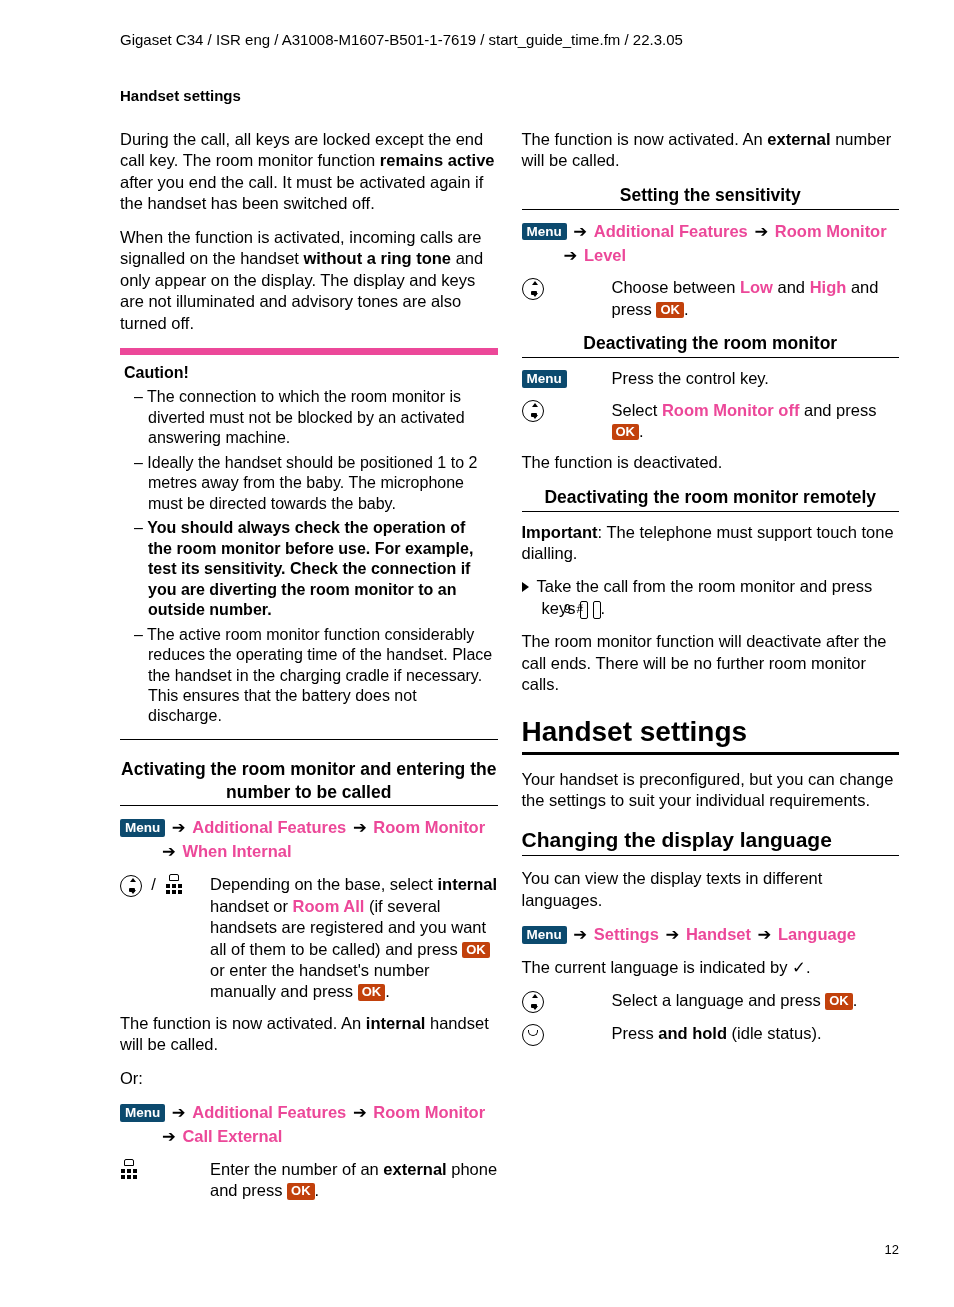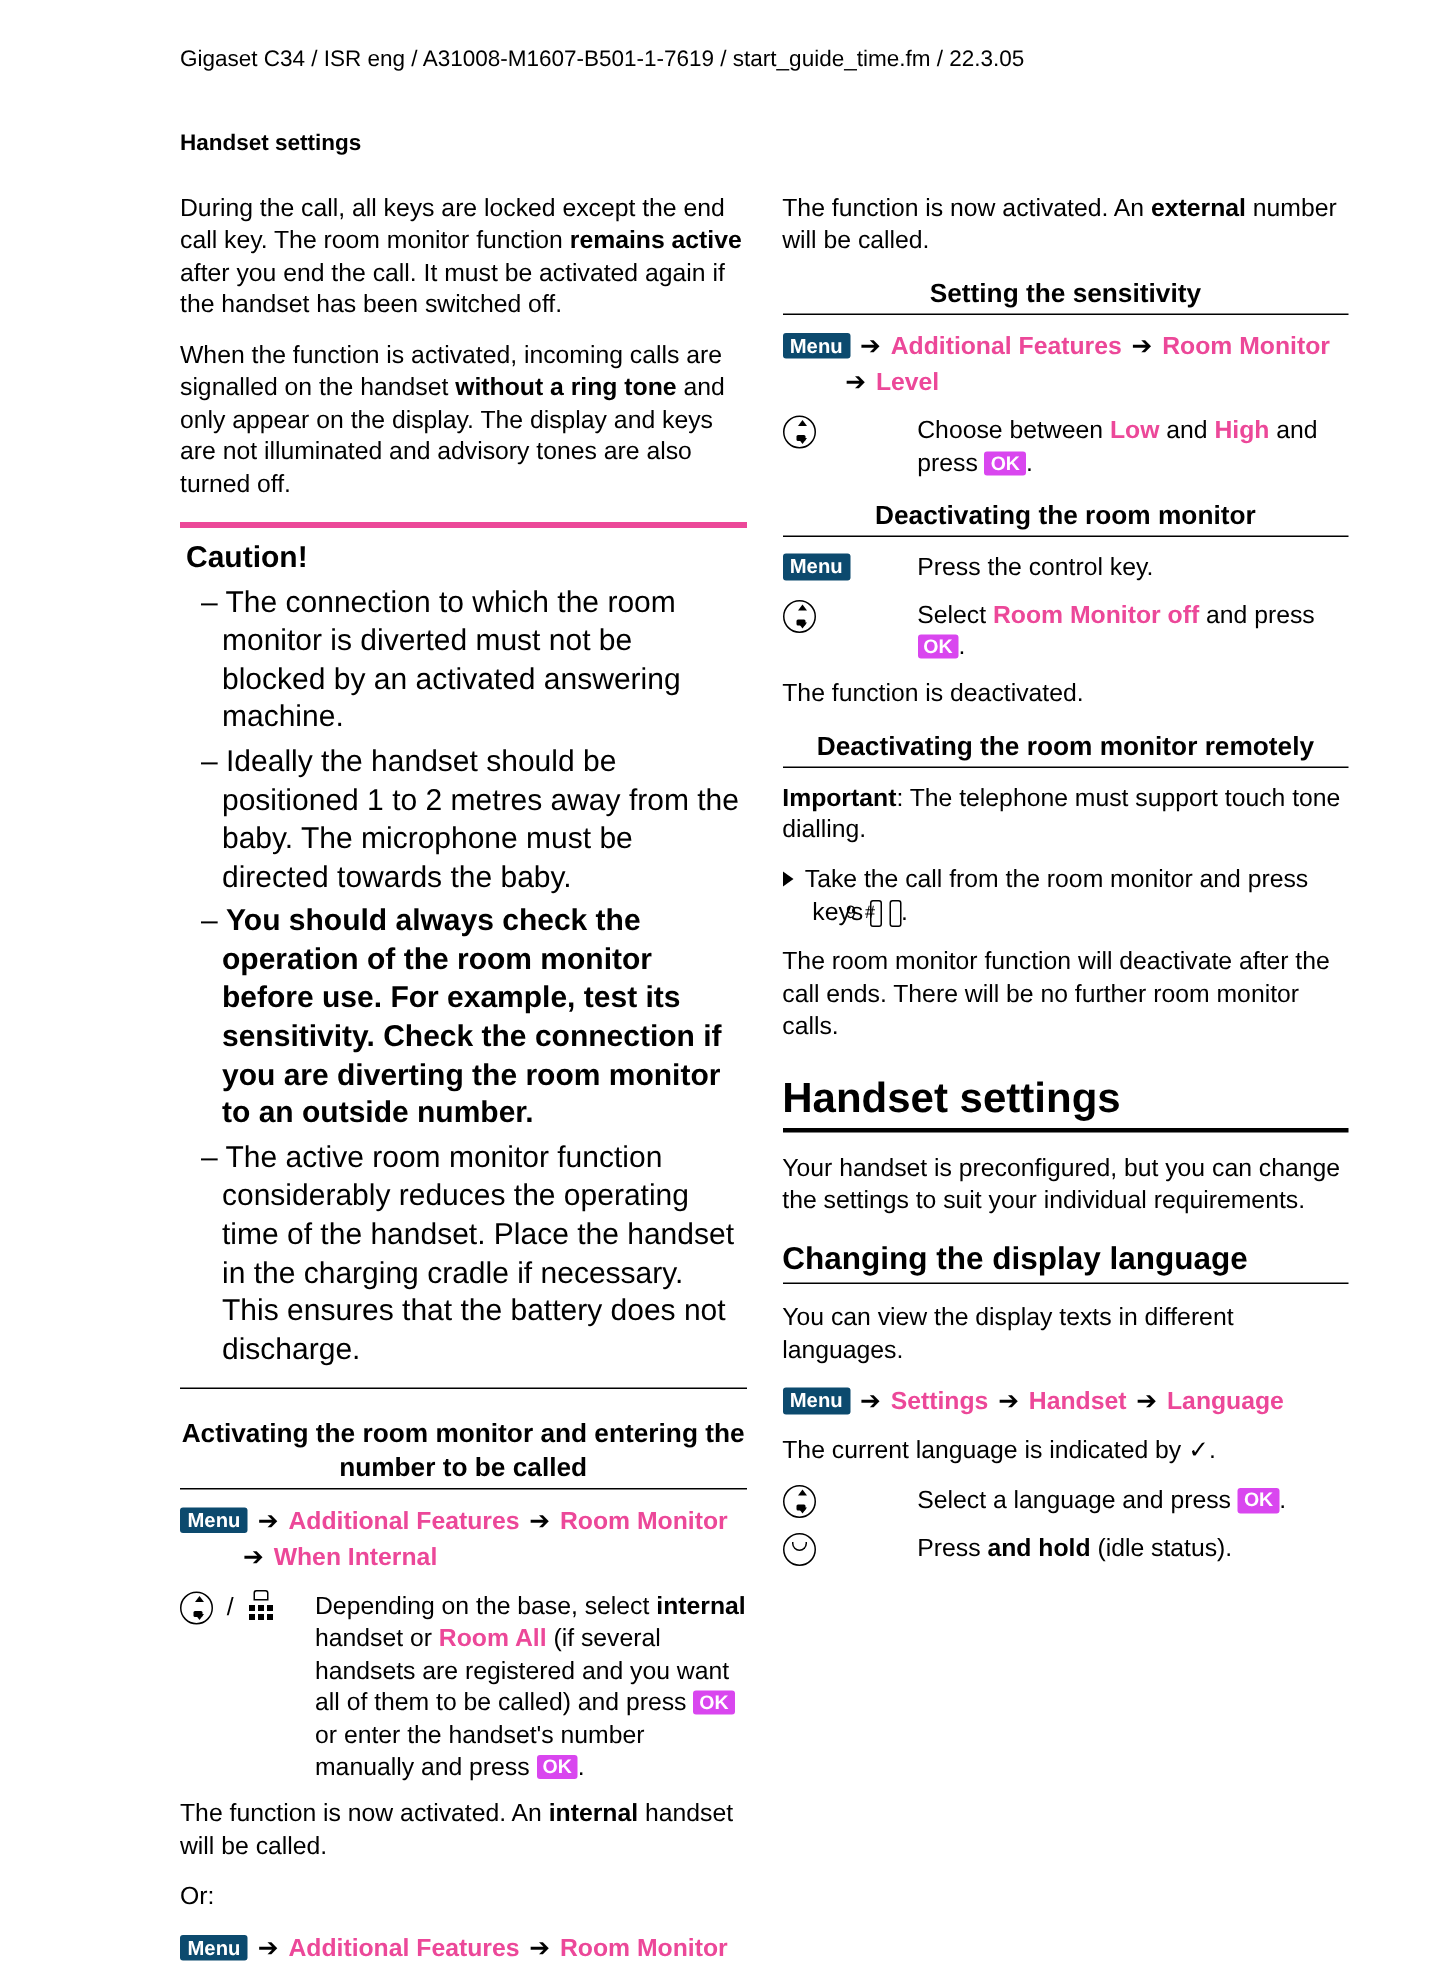--- a/index.html
+++ b/index.html
@@ -50,25 +50,25 @@
     h3.sec {
       font-size: 17.5px;
       font-weight: bold;
       border-bottom: 1px solid #000;
       padding-bottom: 2px;
       margin-top: 12px;
       margin-bottom: 10px;
       text-align: center;
     }
     .caution-box {
-      border-top: 4px solid #ec4899;
+      border-top: 7px solid #ec4899;
       border-bottom: 1px solid #000;
       padding: 8px 4px 8px 4px;
       margin: 14px 0 18px 0;
-      font-size: 20px;
+      font-size: 16px;
       line-height: 1.28;
     }
     .caution-box .title { font-weight: bold; margin-bottom: 4px; }
     .caution-list { list-style: none; }
     .caution-list li {
       padding-left: 24px;
       text-indent: -14px;
       margin-bottom: 4px;
     }
     .caution-list li::before { content: "–  "; }
@@ -78,21 +78,21 @@
       color: #fff;
       font-weight: bold;
       font-size: 13.5px;
       padding: 1px 5px;
       border-radius: 2px;
       line-height: 1.15;
       vertical-align: 1px;
     }
     .ok {
       display: inline-block;
-      background: #d946ef;
+      background: #c2410c;
       color: #fff;
       font-weight: bold;
       font-size: 13px;
       padding: 1px 4px;
       border-radius: 2px;
       line-height: 1.1;
       vertical-align: 1px;
     }
     .pathitem { color: #ec4899; font-weight: bold; }
     .arrow { font-weight: normal; padding: 0 2px; }

